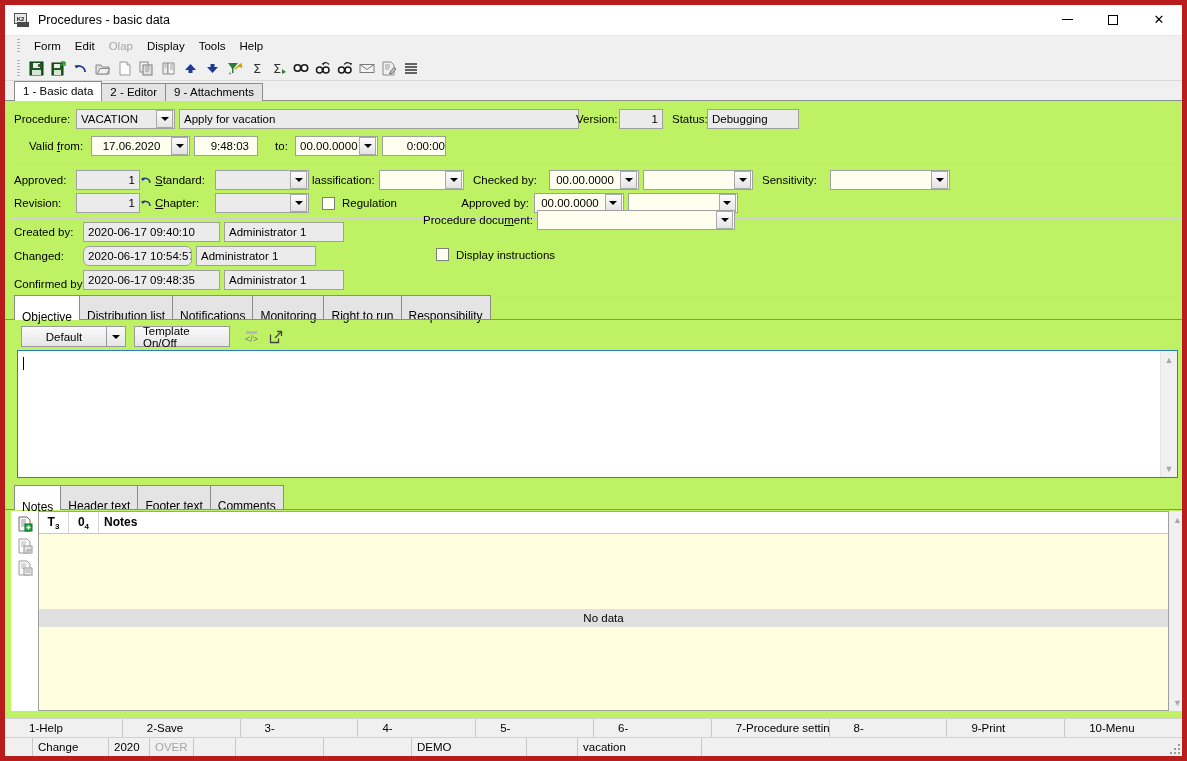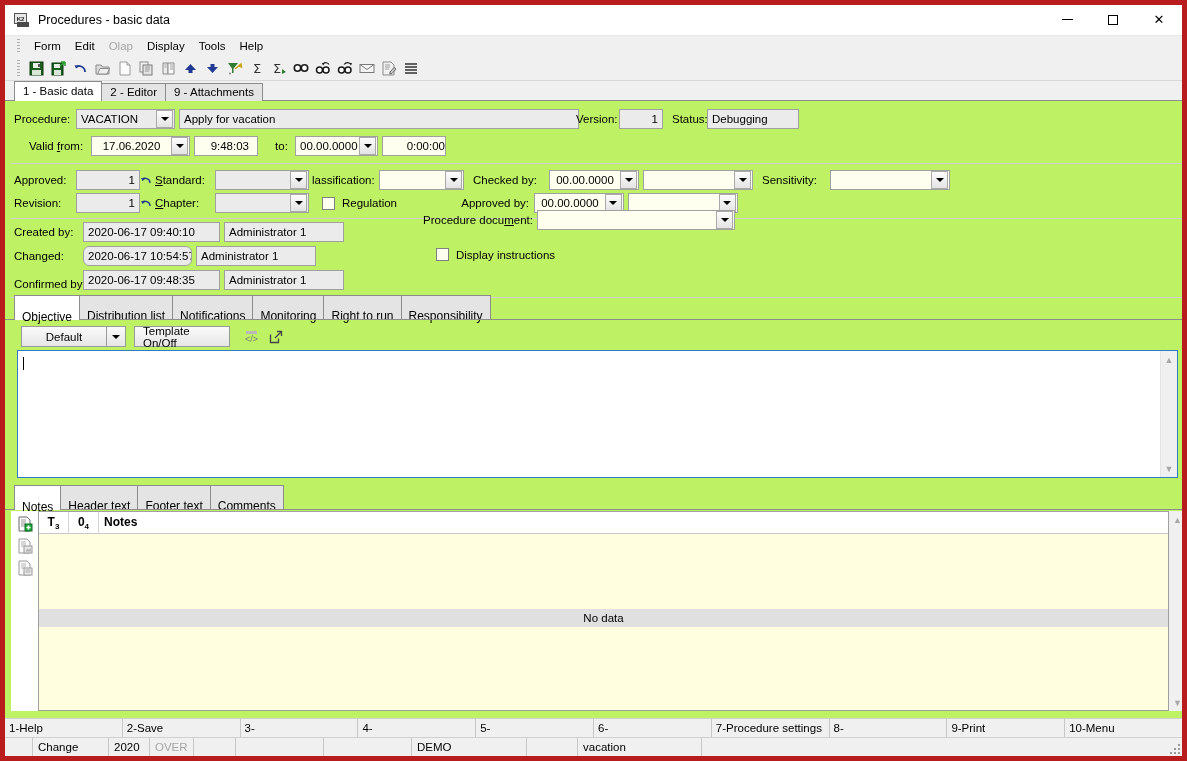--- a/index.html
+++ b/index.html
@@ -231,21 +231,21 @@
   .grid-scroll .sb { width:17px; height:17px; display:flex;
      align-items:center; justify-content:center; color:#a8a8a8; font-size:9px; }
 
   
   .fkeys {
     height:19px; display:flex; background:#f0f0f0; flex:0 0 19px;
     border-top:1px solid #d0d0d0;
   }
   .fkey {
     flex:1 1 0; border-right:1px solid #c8c8c8; font-size:11.5px;
-    line-height:18px; padding-left:4px; white-space:nowrap; overflow:hidden;
+    line-height:18px; padding-left:4px; white-space:nowrap; overflow:hidden;margin-left:20px;
   }
   .fkey:last-child { border-right:none; }
   .statusbar {
     height:19px; display:flex; background:#f0f0f0; flex:0 0 19px;
     border-top:1px solid #d0d0d0; align-items:stretch;
   }
   .st {
     border-right:1px solid #c8c8c8; font-size:11.5px; line-height:18px;
     padding:0 5px; white-space:nowrap; overflow:hidden;
     display:flex; align-items:center;

